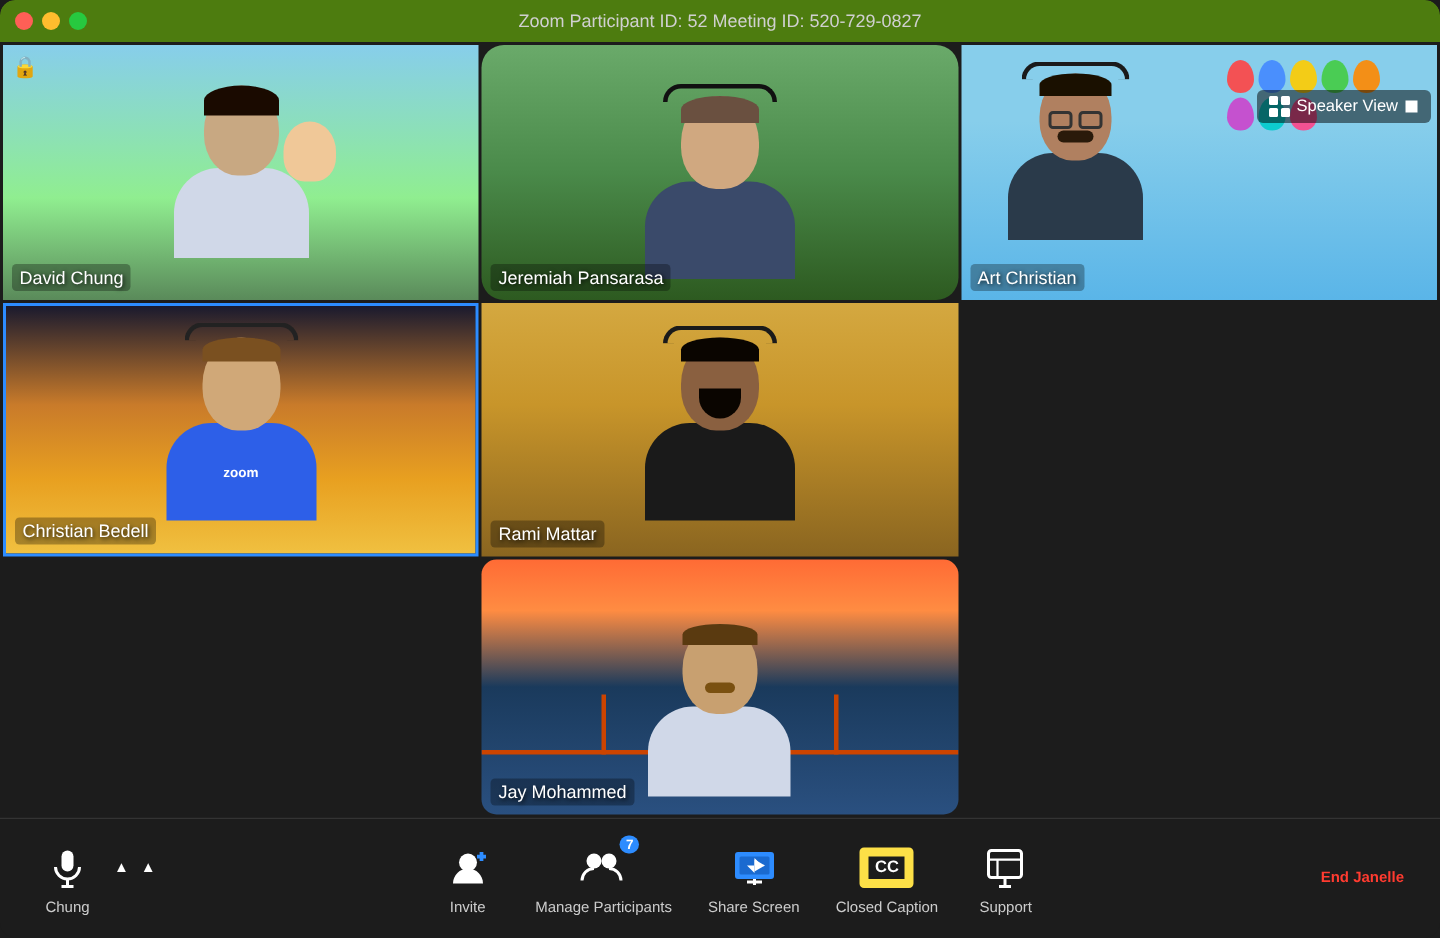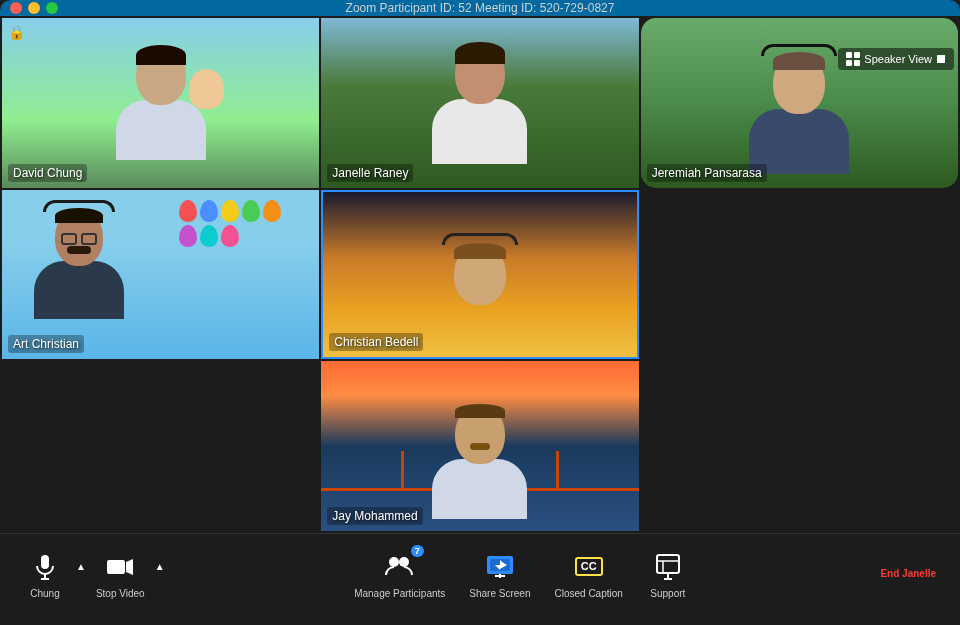--- a/index.html
+++ b/index.html
@@ -8,22 +8,22 @@
       width: 960px;
       height: 625px;
       background: #1c1c1c;
       font-family: -apple-system, BlinkMacSystemFont, 'Helvetica Neue', sans-serif;
       overflow: hidden;
       border-radius: 10px;
     }
 
     
     .title-bar {
-      height: 16px;
-      background: #0369a1;
+      height: 28px;
+      background: #4d7c0f;
       display: flex;
       align-items: center;
       justify-content: center;
       position: relative;
       border-radius: 10px 10px 0 0;
     }
 
     .traffic-lights {
       position: absolute;
       left: 10px;
@@ -84,20 +84,21 @@
       background: linear-gradient(180deg, #87ceeb 30%, #5ab5e8 100%);
     }
     .bg-sunset {
       background: linear-gradient(180deg, #1a1a2e 0%, #c97b2a 40%, #e8a020 70%, #f0c040 100%);
     }
     .bg-sunflower {
       background: linear-gradient(180deg, #d4a840 0%, #c8952a 40%, #8a6520 100%);
     }
     .bg-bridge {
       background: linear-gradient(180deg, #ff6b35 0%, #ff8c42 20%, #1a3a5c 50%, #2a5080 100%);
+      border-radius: 10px;
     }
 
     .participant-label {
       position: absolute;
       bottom: 6px;
       left: 6px;
       color: white;
       font-size: 12px;
       font-weight: 500;
       text-shadow: 1px 1px 3px rgba(0,0,0,0.8);
@@ -214,21 +215,21 @@
       cursor: pointer;
       padding: 4px 2px;
       font-size: 8px;
     }
 
     .chevron-btn .chev {
       font-size: 10px;
     }
 
     .cc-box {
-      border: 2px solid #fde047;
+      border: 6px solid #fde047;
       border-radius: 3px;
       padding: 2px 4px;
       font-size: 11px;
       font-weight: bold;
       line-height: 1;
     }
 
     
     .cell-person {
       position: absolute;
@@ -363,31 +364,20 @@
         <div class="av-body shirt-light" style="width:90px; height:60px;"></div>
       </div>
     </div>
 
     <div style="position:absolute; right:30%; top:30%; width:35px; height:40px;">
       <div style="width:35px; height:40px; background:#f0c898; border-radius:50% 50% 40% 40%;"></div>
     </div>
     <div class="participant-label">David Chung</div>
   </div>
 
-  <div class="video-cell bg-field">
-    <div class="cell-person">
-      <div class="avatar-wrap">
-        <div class="av-head" style="background:#c09070; width:50px; height:62px;">
-          <div style="position:absolute; top:0; left:0; right:0; height:22px; background:#2a1a00; border-radius:50% 50% 0 0;"></div>
-        </div>
-        <div class="av-body shirt-white" style="width:95px; height:65px;"></div>
-      </div>
-    </div>
-    <div class="participant-label">Janelle Raney</div>
-  </div>
 
   <div class="video-cell bg-golf">
     <div class="cell-person">
       <div class="avatar-wrap" style="margin-top:20px;">
         <div class="av-head" style="background:#d0a880; width:52px; height:62px;">
           <div class="headphones" style="border-color:#111;"></div>
           <div style="position:absolute; top:0; left:0; right:0; height:18px; background:#6a5040; border-radius:50% 50% 0 0;"></div>
         </div>
         <div class="av-body" style="width:100px; height:65px; background:#3a4a6a; border-radius:30px 30px 0 0;"></div>
       </div>
@@ -424,25 +414,39 @@
     <div class="participant-label">Art Christian</div>
   </div>
 
   <div class="video-cell bg-sunset active-speaker">
     <div class="cell-person">
       <div class="avatar-wrap">
         <div class="av-head" style="background:#d0a878; width:52px; height:62px;">
           <div class="headphones" style="border-color:#222; top:-10px;"></div>
           <div style="position:absolute; top:0; left:0; right:0; height:16px; background:#7a5020; border-radius:50% 50% 0 0;"></div>
         </div>
+        <div class="av-body shirt-zoom" style="width:100px; height:65px; display:flex; align-items:center; justify-content:center; color:white; font-size:9px; font-weight:bold;">zoom</div>
       </div>
     </div>
     <div class="participant-label">Christian Bedell</div>
   </div>
 
+  <div class="video-cell bg-sunflower">
+    <div class="cell-person">
+      <div class="avatar-wrap">
+        <div class="av-head dark" style="width:52px; height:62px;">
+          <div class="headphones" style="border-color:#1a1a1a;"></div>
+          <div style="position:absolute; top:0; left:0; right:0; height:16px; background:#0a0500; border-radius:50% 50% 0 0;"></div>
+          <div class="beard" style="background:#0a0500;"></div>
+        </div>
+        <div class="av-body shirt-black" style="width:100px; height:65px;"></div>
+      </div>
+    </div>
+    <div class="participant-label">Rami Mattar</div>
+  </div>
 
   <div style="grid-column: 1 / 2; background: #1c1c1c;"></div>
   <div class="video-cell bg-bridge" style="grid-column: 2 / 3;">
 
     <div style="position:absolute; bottom:40px; left:0; right:0; height:3px; background:#cc4400;"></div>
     <div style="position:absolute; bottom:40px; left:25%; width:3px; height:40px; background:#cc4400;"></div>
     <div style="position:absolute; bottom:40px; right:25%; width:3px; height:40px; background:#cc4400;"></div>
     <div class="cell-person">
       <div class="avatar-wrap" style="margin-top:30px;">
         <div class="av-head" style="background:#c8a070; width:50px; height:60px;">
@@ -468,36 +472,38 @@
           <line x1="12" y1="21" x2="12" y2="26" stroke="white" stroke-width="2"></line>
           <line x1="8" y1="26" x2="16" y2="26" stroke="white" stroke-width="2"></line>
         </svg>
       </div>
       <span class="label">Chung</span>
     </div>
     <div class="chevron-btn" style="margin-bottom:14px;">
       <span class="chev">▲</span>
     </div>
 
-    <div class="tool-btn">
-      <div class="icon-area">
-        <svg width="28" height="20" viewBox="0 0 28 20" fill="white">
-          <rect x="1" y="3" width="18" height="14" rx="2" fill="white"></rect>
-          <polygon points="20,5 27,2 27,18 20,15" fill="white"></polygon>
-        </svg>
-      </div>
-      <span class="label">Stop Video</span>
-    </div>
     <div class="chevron-btn" style="margin-bottom:14px;">
       <span class="chev">▲</span>
     </div>
   </div>
 
   <div class="toolbar-center">
 
+    <div class="tool-btn">
+      <div class="icon-area">
+        <svg width="28" height="28" viewBox="0 0 28 28" fill="white">
+          <circle cx="14" cy="10" r="6" fill="white"></circle>
+          <path d="M4 24c0-5.5 4.5-10 10-10s10 4.5 10 10" fill="white"></path>
+          <line x1="20" y1="6" x2="26" y2="6" stroke="#2d8cff" stroke-width="2.5"></line>
+          <line x1="23" y1="3" x2="23" y2="9" stroke="#2d8cff" stroke-width="2.5"></line>
+        </svg>
+      </div>
+      <span class="label">Invite</span>
+    </div>
 
     <div class="tool-btn">
       <div class="icon-area" style="position:relative;">
         <svg width="32" height="28" viewBox="0 0 32 28" fill="white">
           <circle cx="10" cy="9" r="5" fill="white"></circle>
           <path d="M2 22c0-4.4 3.6-8 8-8" stroke="white" stroke-width="2" fill="none"></path>
           <circle cx="20" cy="9" r="5" fill="white"></circle>
           <path d="M20 14c4.4 0 8 3.6 8 8" stroke="white" stroke-width="2" fill="none"></path>
         </svg>
         <span class="badge">7</span>

